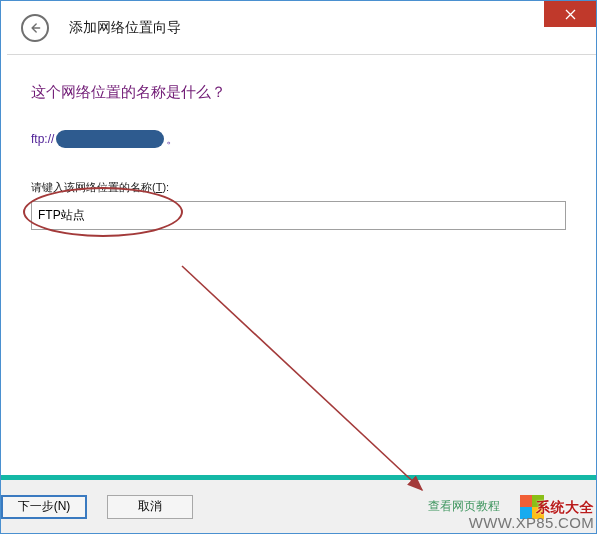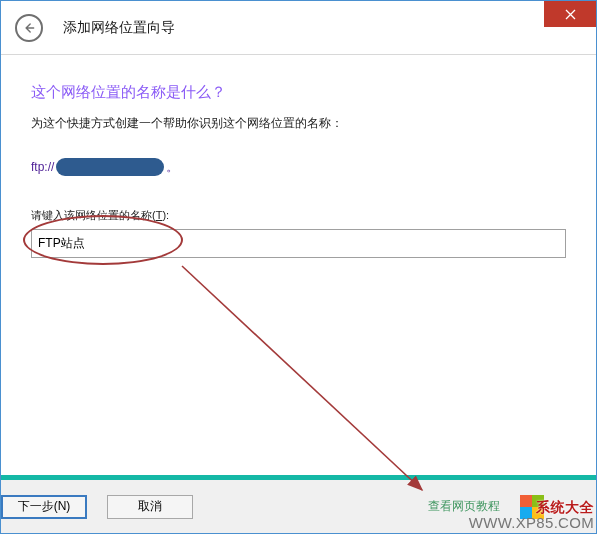--- a/index.html
+++ b/index.html
@@ -19,21 +19,21 @@
       position: absolute;
       top: 0;
       left: 0;
       right: 3px;
       bottom: 3px;
       border: 1px solid #4a90d0;
     }
     .titlebar {
       position: absolute;
       top: 1px;
-      left: 1px;
+      left: 7px;
       right: 4px;
       height: 54px;
       background: #fff;
       border-bottom: 1px solid #d8d8d8;
       display: flex;
       align-items: center;
       padding-left: 14px;
     }
     .back-button {
       width: 28px;
@@ -71,22 +71,22 @@
       position: absolute;
       top: 55px;
       left: 1px;
       right: 4px;
       bottom: 62px;
       padding: 28px 30px 0 30px;
       background: #fff;
     }
     .heading {
       font-size: 15px;
-      color: #8b5cf6;
-      margin-bottom: 13px;
+      color: #701a75;
+      margin-bottom: 28px;
       font-weight: normal;
     }
     .description {
       font-size: 12px;
       color: #222;
       margin-bottom: 26px;
     }
     .ftp-line {
       font-size: 12px;
       color: #4c1d95;
@@ -224,21 +224,20 @@
   <span class="title-text">添加网络位置向导</span>
   <div class="close-button">
     <svg width="11" height="11" viewBox="0 0 11 11">
       <path d="M1 1 L10 10 M10 1 L1 10" stroke="#fff" stroke-width="1.3"></path>
     </svg>
   </div>
 </div>
 
 <div class="content">
   <h2 class="heading">这个网络位置的名称是什么？</h2>
-  <p class="description">为这个快捷方式创建一个帮助你识别这个网络位置的名称：</p>
   <div class="ftp-line">
     <span>ftp://</span>
     <span class="redacted-box"></span>
     <span>。</span>
   </div>
   <div class="label-line">
     <span>请键入该网络位置的名称(</span><span class="underline">T</span><span>):</span>
   </div>
   <div class="input-wrapper">
     <input type="text" class="name-input" value="FTP站点" style="">

